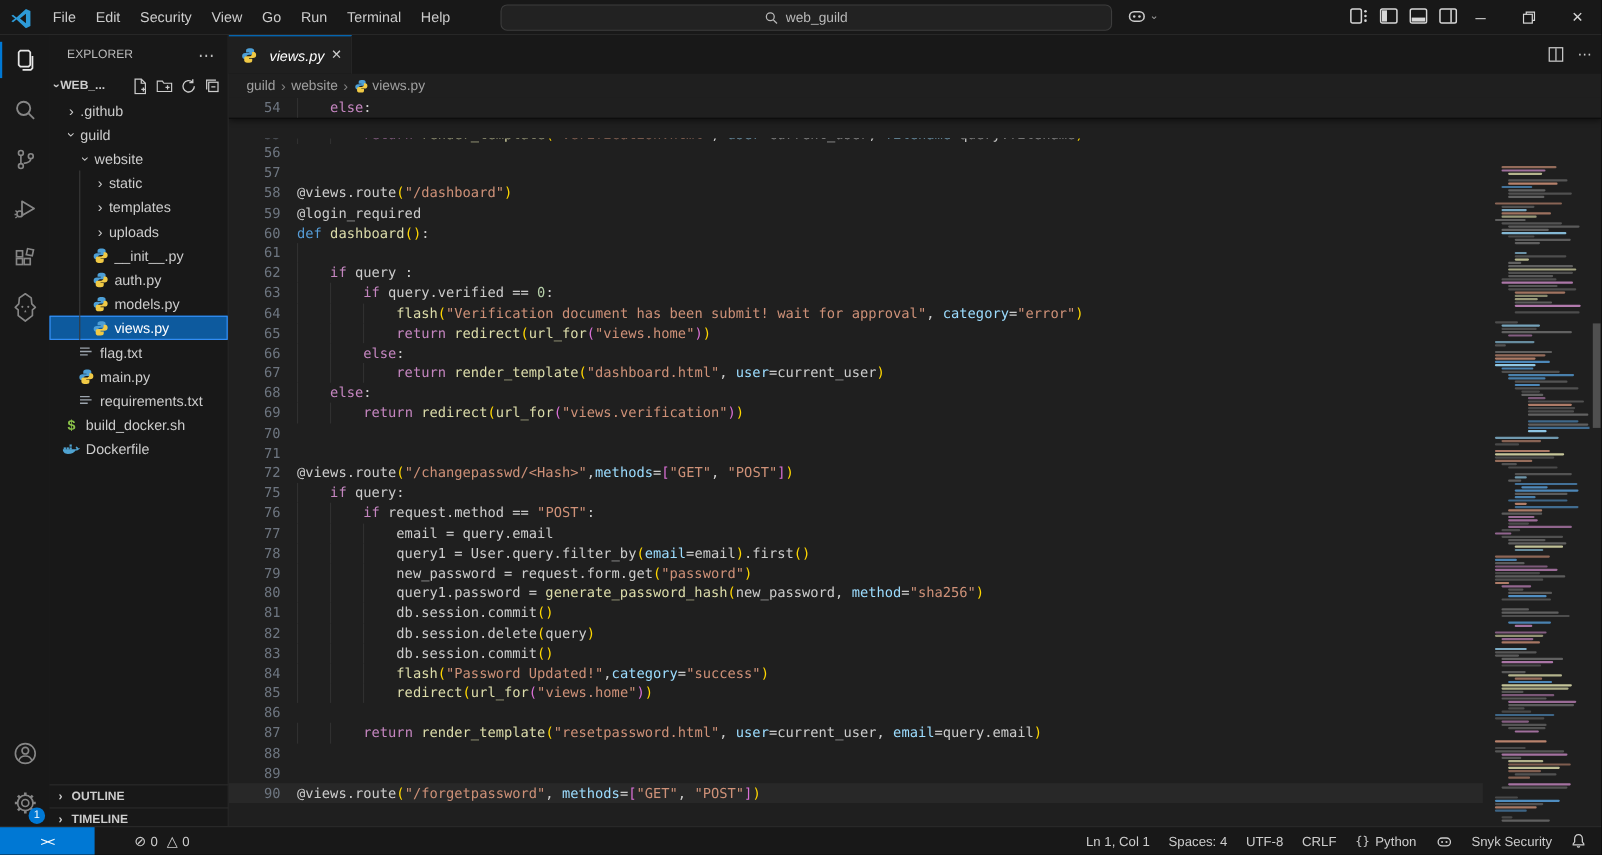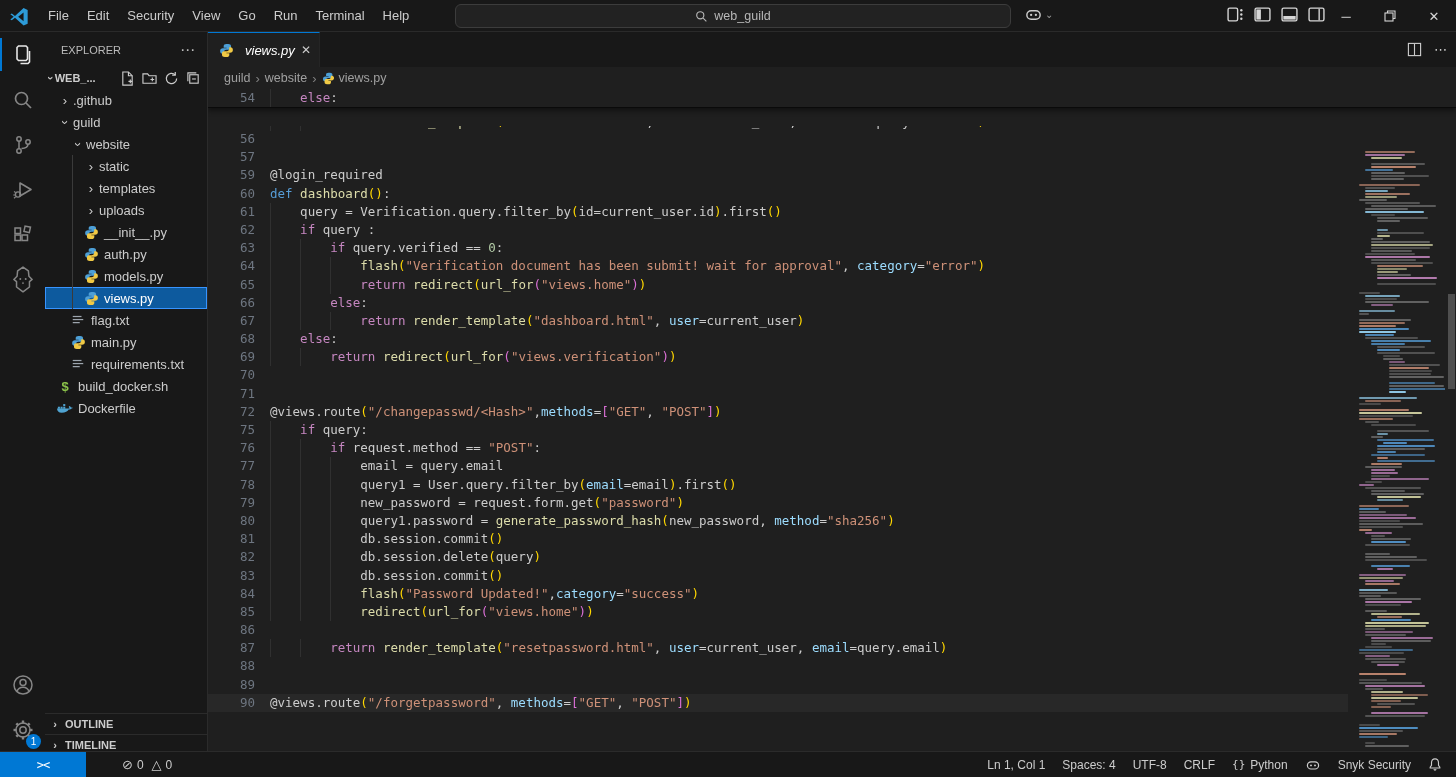--- a/index.html
+++ b/index.html
@@ -460,23 +460,24 @@
     <div id="code-area">
       <div id="sticky">
           <div class="cl"><span class="ln">54</span><span class="guide" style="left: 62px;"></span><span class="code"><span class="tk-w">    </span><span class="tk-c">else</span><span class="tk-w">:</span></span></div>
         </div>
       <div id="partial-top">
           <div class="cl"><span class="ln">55</span><span class="guide" style="left: 62px;"></span><span class="guide" style="left: 92.1px;"></span><span class="code"><span class="tk-w">        </span><span class="tk-c">return</span><span class="tk-w"> </span><span class="tk-f">render_template</span><span class="tk-g">(</span><span class="tk-s">"verification.html"</span><span class="tk-w">, </span><span class="tk-a">user</span><span class="tk-w">=current_user, </span><span class="tk-a">filename</span><span class="tk-w">=query.filename</span><span class="tk-g">)</span></span></div>
         </div>
       <div id="code-lines">
           <div class="cl"><span class="ln">56</span><span class="code"></span></div>
           <div class="cl"><span class="ln">57</span><span class="code"></span></div>
+          <div class="cl"><span class="ln">58</span><span class="code"><span class="tk-w">@views.route</span><span class="tk-g">(</span><span class="tk-s">"/dashboard"</span><span class="tk-g">)</span></span></div>
           <div class="cl"><span class="ln">59</span><span class="code"><span class="tk-w">@login_required</span></span></div>
           <div class="cl"><span class="ln">60</span><span class="code"><span class="tk-k">def</span><span class="tk-w"> </span><span class="tk-f">dashboard</span><span class="tk-g">()</span><span class="tk-w">:</span></span></div>
-          <div class="cl"><span class="ln">61</span><span class="guide" style="left: 62px;"></span><span class="code"><span class="tk-w">    query = Verification.query.filter_by</span><span class="tk-g">(</span><span class="tk-w">id=current_user.id</span><span class="tk-g">)</span><span class="tk-w">.first</span><span class="tk-g">()</span></span></div>
+          <div class="cl"><span class="ln">61</span><span class="guide" style="left: 62px;"></span></div>
           <div class="cl"><span class="ln">62</span><span class="guide" style="left: 62px;"></span><span class="code"><span class="tk-w">    </span><span class="tk-c">if</span><span class="tk-w"> query :</span></span></div>
           <div class="cl"><span class="ln">63</span><span class="guide" style="left: 62px;"></span><span class="guide" style="left: 92.1px;"></span><span class="code"><span class="tk-w">        </span><span class="tk-c">if</span><span class="tk-w"> query.verified == </span><span class="tk-n">0</span><span class="tk-w">:</span></span></div>
           <div class="cl"><span class="ln">64</span><span class="guide" style="left: 62px;"></span><span class="guide" style="left: 92.1px;"></span><span class="guide" style="left: 122.2px;"></span><span class="code"><span class="tk-w">            </span><span class="tk-f">flash</span><span class="tk-g">(</span><span class="tk-s">"Verification document has been submit! wait for approval"</span><span class="tk-w">, </span><span class="tk-a">category</span><span class="tk-w">=</span><span class="tk-s">"error"</span><span class="tk-g">)</span></span></div>
           <div class="cl"><span class="ln">65</span><span class="guide" style="left: 62px;"></span><span class="guide" style="left: 92.1px;"></span><span class="guide" style="left: 122.2px;"></span><span class="code"><span class="tk-w">            </span><span class="tk-c">return</span><span class="tk-w"> </span><span class="tk-f">redirect</span><span class="tk-g">(</span><span class="tk-f">url_for</span><span class="tk-m">(</span><span class="tk-s">"views.home"</span><span class="tk-m">)</span><span class="tk-g">)</span></span></div>
           <div class="cl"><span class="ln">66</span><span class="guide" style="left: 62px;"></span><span class="guide" style="left: 92.1px;"></span><span class="code"><span class="tk-w">        </span><span class="tk-c">else</span><span class="tk-w">:</span></span></div>
           <div class="cl"><span class="ln">67</span><span class="guide" style="left: 62px;"></span><span class="guide" style="left: 92.1px;"></span><span class="guide" style="left: 122.2px;"></span><span class="code"><span class="tk-w">            </span><span class="tk-c">return</span><span class="tk-w"> </span><span class="tk-f">render_template</span><span class="tk-g">(</span><span class="tk-s">"dashboard.html"</span><span class="tk-w">, </span><span class="tk-a">user</span><span class="tk-w">=current_user</span><span class="tk-g">)</span></span></div>
           <div class="cl"><span class="ln">68</span><span class="guide" style="left: 62px;"></span><span class="code"><span class="tk-w">    </span><span class="tk-c">else</span><span class="tk-w">:</span></span></div>
           <div class="cl"><span class="ln">69</span><span class="guide" style="left: 62px;"></span><span class="guide" style="left: 92.1px;"></span><span class="code"><span class="tk-w">        </span><span class="tk-c">return</span><span class="tk-w"> </span><span class="tk-f">redirect</span><span class="tk-g">(</span><span class="tk-f">url_for</span><span class="tk-m">(</span><span class="tk-s">"views.verification"</span><span class="tk-m">)</span><span class="tk-g">)</span></span></div>
           <div class="cl"><span class="ln">70</span><span class="code"></span></div>
           <div class="cl"><span class="ln">71</span><span class="code"></span></div>

